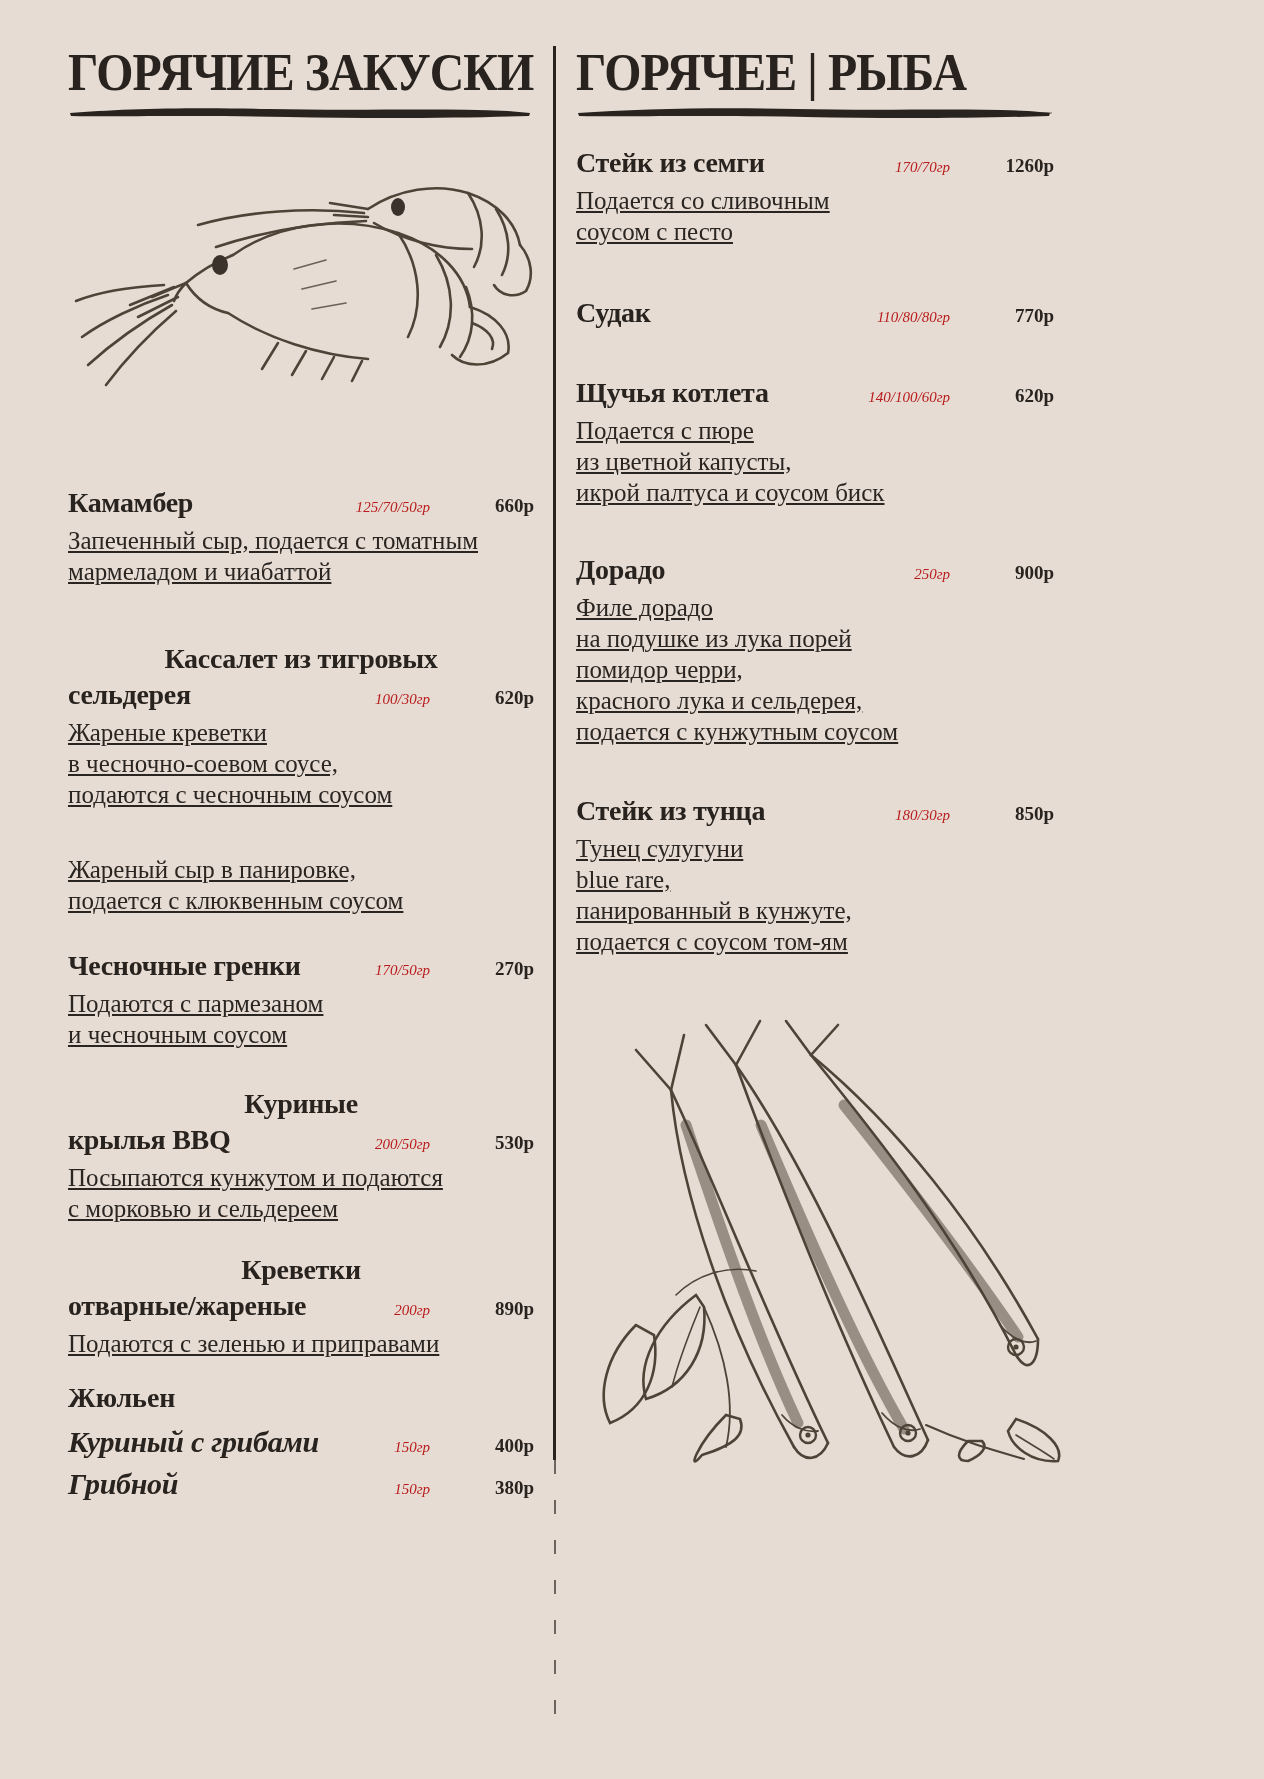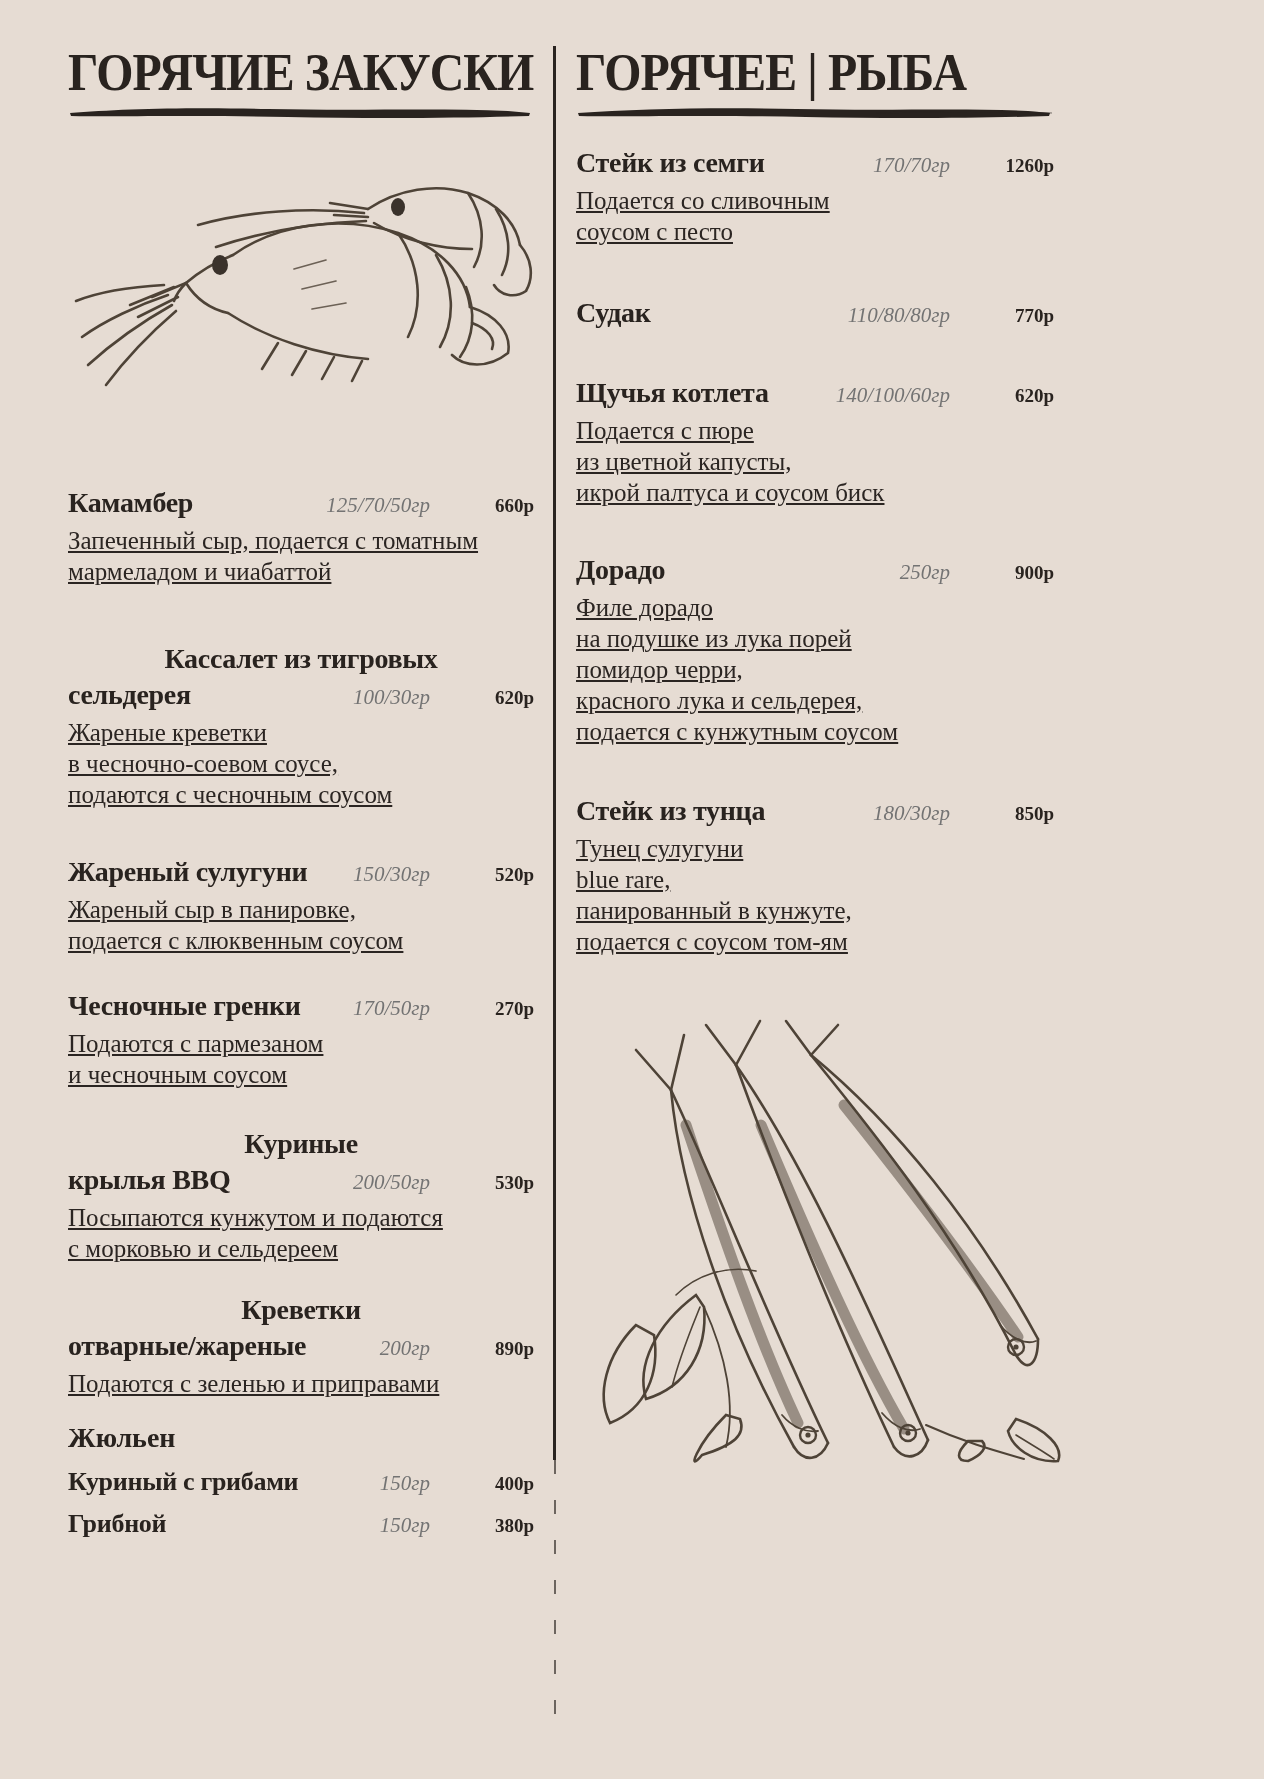--- a/index.html
+++ b/index.html
@@ -20,28 +20,28 @@
     transform:scaleX(.92);transform-origin:left;white-space:nowrap;line-height:1.05;
   }
   .underline{display:block;margin-top:4px;}
 
   .sketch{display:block;}
 
   .item{margin:0;}
   .head{display:flex;align-items:baseline;}
   .name{font-size:28px;font-weight:700;letter-spacing:-.3px;line-height:36px;}
   .nline{display:block;text-align:center;}
-  .grams{margin-left:auto;font-style:italic;font-size:21px;white-space:nowrap;color:#737373;}
+  .grams{margin-left:auto;font-style:italic;font-size:15px;white-space:nowrap;color:#b91c1c;}
   .price{width:104px;text-align:right;font-weight:700;font-size:19px;white-space:nowrap;}
   .desc{margin-top:4px;font-size:25px;line-height:31px;color:#2b2522;text-decoration:underline;}
   .dline{display:block;}
 
   .jul-title{font-size:28px;font-weight:700;line-height:38px;}
   .jrow{display:flex;align-items:baseline;margin-top:8px;}
-  .jname{font-size:26px;font-weight:700;letter-spacing:-.3px;line-height:34px;}
+  .jname{font-size:30px;font-weight:700;letter-spacing:-.3px;line-height:34px;font-style:italic;}
 
   .divider{position:absolute;left:553px;top:46px;width:3px;height:1414px;background:#2a2420;}
   .divider-fade{
     position:absolute;left:554px;top:1460px;width:2px;height:268px;
     background:repeating-linear-gradient(to bottom,#2a2420 0 14px,transparent 14px 40px);
     opacity:.65;
   }
   svg path, svg ellipse, svg circle{vector-effect:non-scaling-stroke;}
 </style>
 </head>
@@ -120,25 +120,20 @@
       <span class="price">620р</span>
     </div>
     <div class="desc">
       <span class="dline">Жареные креветки</span>
       <span class="dline">в чесночно-соевом соусе,</span>
       <span class="dline">подаются с чесночным соусом</span>
     </div>
   </div>
 
   <div class="item" style="margin-top:44px">
-    <div class="head">
-      <span class="name">Жареный сулугуни</span>
-      <span class="grams">150/30гр</span>
-      <span class="price">520р</span>
-    </div>
     <div class="desc">
       <span class="dline">Жареный сыр в панировке,</span>
       <span class="dline">подается с клюквенным соусом</span>
     </div>
   </div>
 
   <div class="item" style="margin-top:32px">
     <div class="head">
       <span class="name">Чесночные гренки</span>
       <span class="grams">170/50гр</span>

